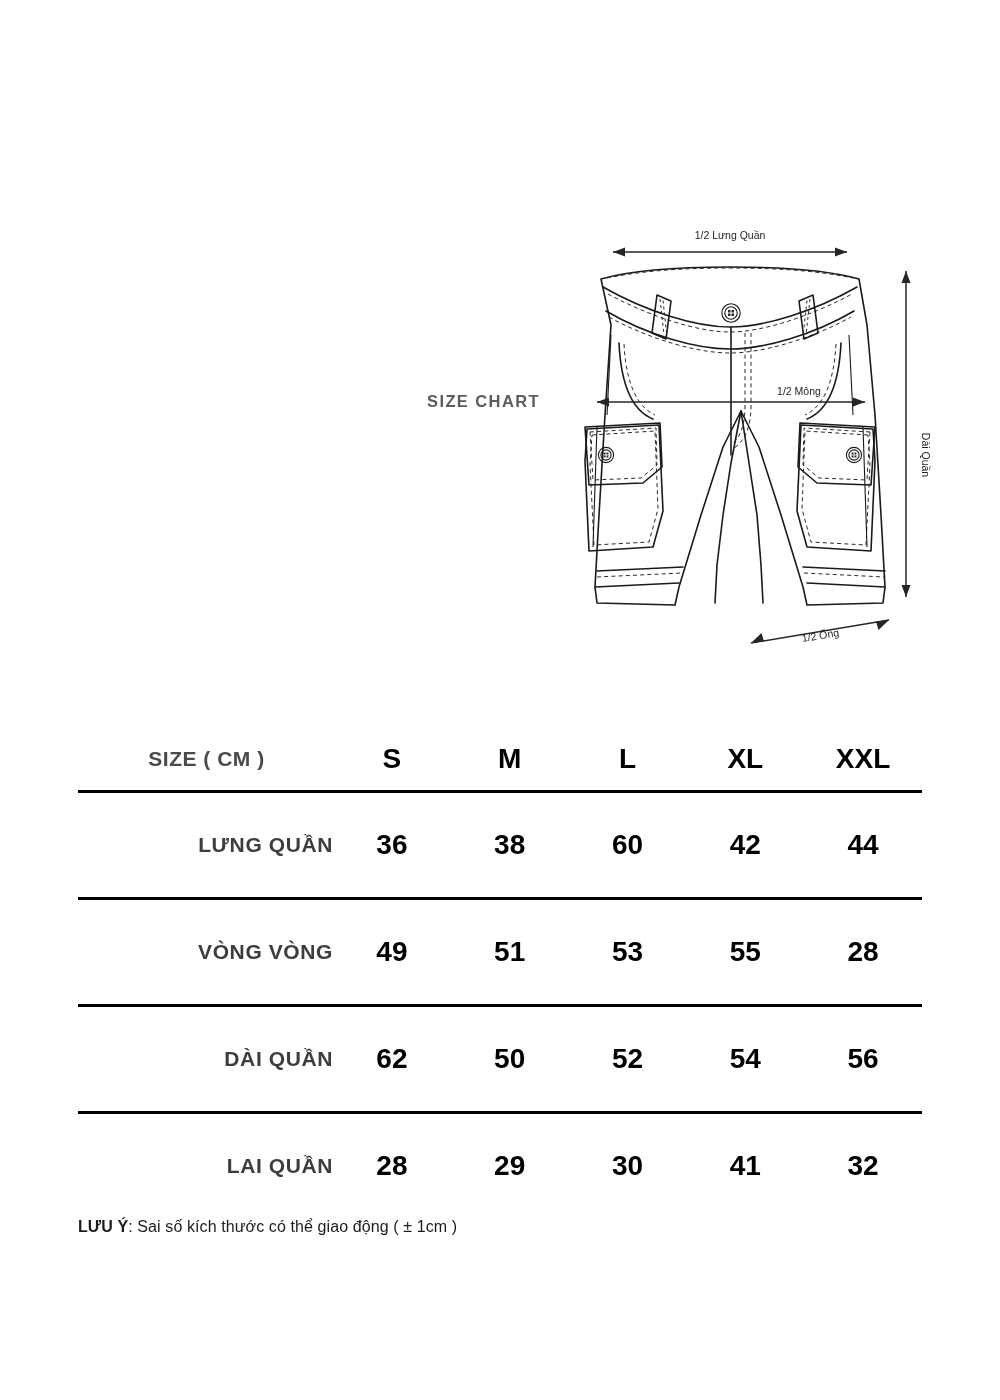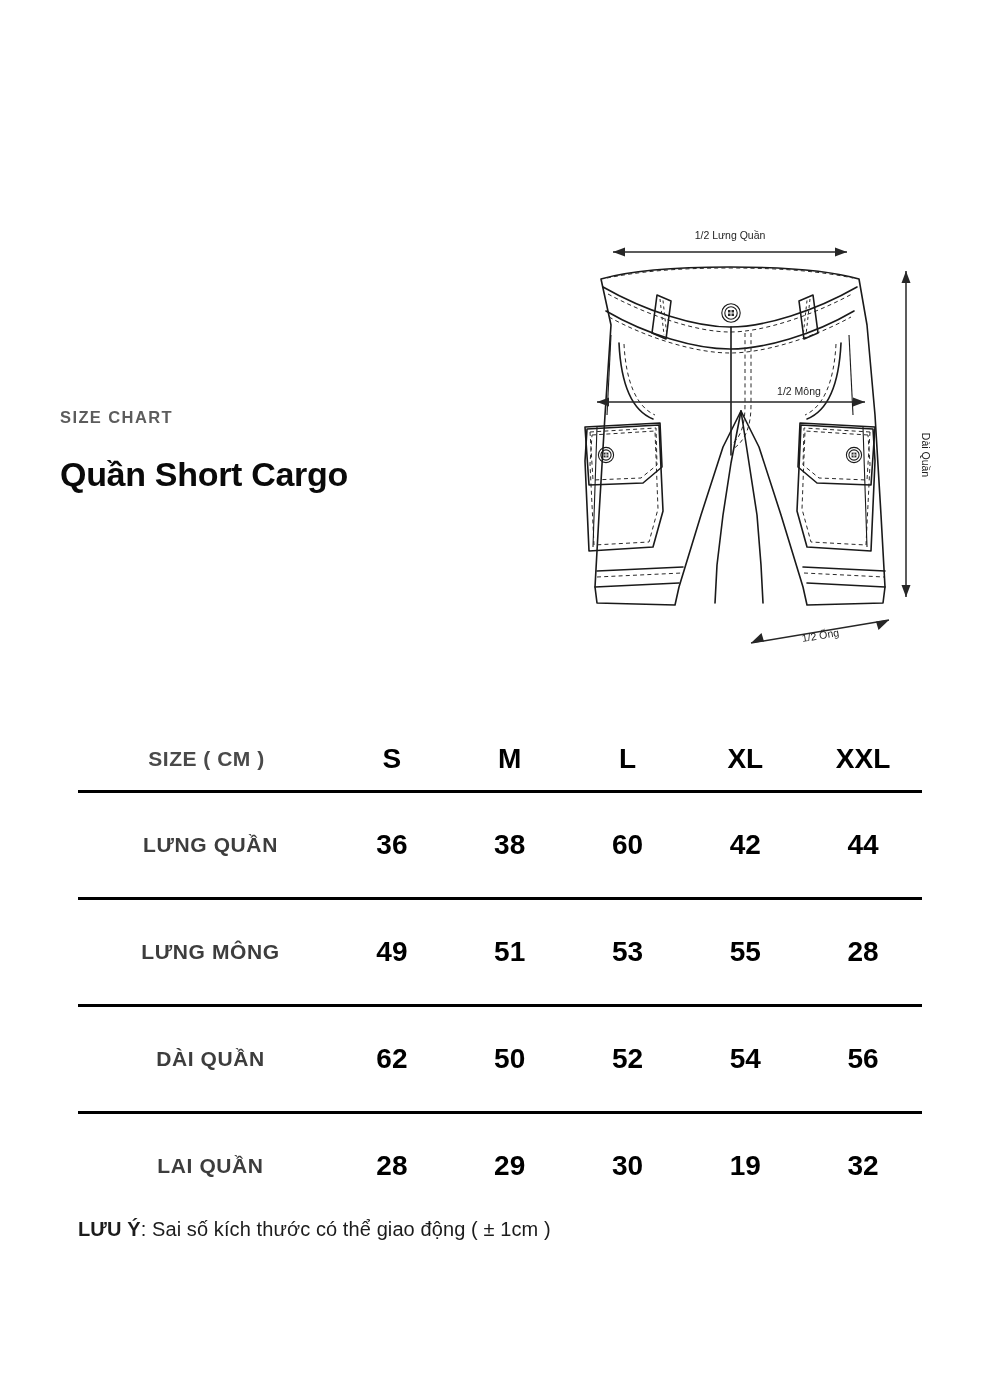--- a/index.html
+++ b/index.html
@@ -15,22 +15,21 @@
     color: #111111;
     overflow: hidden;
   }
 
   
   .title-block {
     position: absolute;
     left: 60px;
     top: 392px;
     width: 480px;
-    text-align: left;
-    margin-top: 16px;
+    text-align: right;
   }
   .eyebrow {
     font-size: 16.5px;
     font-weight: 700;
     letter-spacing: 1.4px;
     color: #5c5c5c;
     line-height: 1.2;
   }
   .main-title {
     font-size: 34px;
@@ -90,59 +89,58 @@
   .hdr-size {
     text-align: center;
     font-size: 28px;
     font-weight: 800;
     color: #000;
   }
 
   .data-row { border-top: 3px solid #000; }
   .data-row td { height: 104px; }
   .row-label {
-    text-align: center;
+    text-align: right;
     font-size: 21px;
     font-weight: 700;
     letter-spacing: 0.6px;
     color: #3d3d3d;
     padding-left: 10px !important;
   }
   .row-val {
     text-align: center;
     font-size: 28px;
     font-weight: 800;
     color: #000;
   }
 
   
   .note {
     position: absolute;
     left: 78px;
     top: 1218px;
-    font-size: 20px;
+    font-size: 16px;
     color: #1c1c1c;
     letter-spacing: 0.1px;
   }
   .note b { font-weight: 800; }
 
   
   .ln  { fill: none; stroke: #1a1a1a; stroke-width: 1.6; stroke-linejoin: round; stroke-linecap: round; }
   .ln2 { fill: none; stroke: #1a1a1a; stroke-width: 1.1; }
   .dsh { fill: none; stroke: #2a2a2a; stroke-width: 1; stroke-dasharray: 4 3.2; }
   .dsh2{ fill: none; stroke: #2a2a2a; stroke-width: 1; stroke-dasharray: 3 3; }
   .arw { fill: none; stroke: #262626; stroke-width: 1.5; }
   .dimtxt { font-family: "Liberation Sans", sans-serif; font-size: 10.5px; fill: #1e1e1e; }
 </style>
 </head>
 <body>
 
 <div class="title-block">
   <div class="eyebrow">SIZE CHART</div>
-  <div class="main-title">Quần Short Cargo</div>
 </div>
 
 <div class="illustration">
   <svg viewBox="0 0 420 460" width="420" height="460">
 
     <g>
       <line class="arw" x1="68" y1="37" x2="302" y2="37"></line>
       <polygon points="68,37 80,32.5 80,41.5" fill="#262626"></polygon>
       <polygon points="302,37 290,32.5 290,41.5" fill="#262626"></polygon>
     </g>
@@ -302,41 +300,41 @@
     <tbody>
       <tr class="data-row">
         <td class="row-label">LƯNG QUẦN</td>
         <td class="row-val">36</td>
         <td class="row-val">38</td>
         <td class="row-val">60</td>
         <td class="row-val">42</td>
         <td class="row-val">44</td>
       </tr>
       <tr class="data-row">
-        <td class="row-label">LƯNG MÔNG</td>
+        <td class="row-label">VÒNG VÒNG</td>
         <td class="row-val">49</td>
         <td class="row-val">51</td>
         <td class="row-val">53</td>
         <td class="row-val">55</td>
         <td class="row-val">28</td>
       </tr>
       <tr class="data-row">
         <td class="row-label">DÀI QUẦN</td>
         <td class="row-val">62</td>
         <td class="row-val">50</td>
         <td class="row-val">52</td>
         <td class="row-val">54</td>
         <td class="row-val">56</td>
       </tr>
       <tr class="data-row">
         <td class="row-label">LAI QUẦN</td>
         <td class="row-val">28</td>
         <td class="row-val">29</td>
         <td class="row-val">30</td>
-        <td class="row-val">19</td>
+        <td class="row-val">41</td>
         <td class="row-val">32</td>
       </tr>
     </tbody>
   </table>
 </div>
 
 <div class="note">
   <b>LƯU Ý</b><span>: Sai số kích thước có thể giao động ( ± 1cm )</span>
 </div>
 

